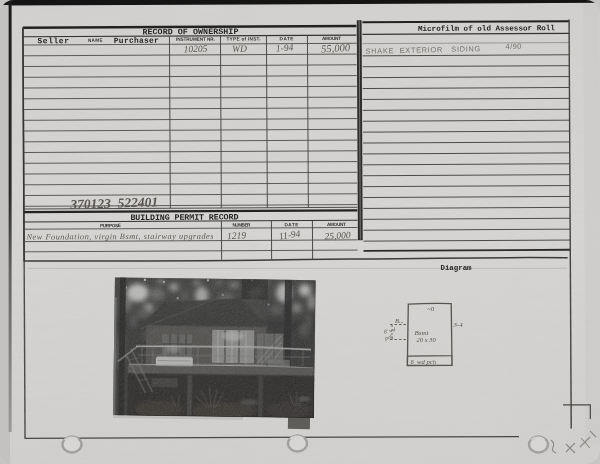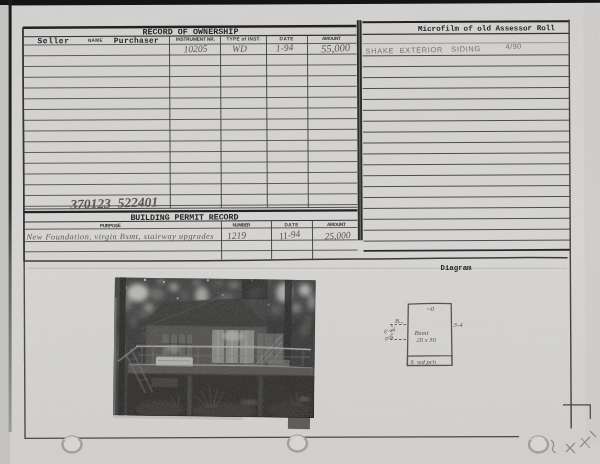--- a/index.html
+++ b/index.html
@@ -1,16 +1,16 @@
 <!DOCTYPE html>
 <html><head>
 <meta charset="utf-8">
 <style>
 html,body{margin:0;padding:0;overflow:hidden;background:#c6c5c3;}
-#page{position:relative;width:600px;height:464px;overflow:hidden;background:#c6c5c3;}
+#page{position:relative;width:600px;height:464px;overflow:hidden;background:#c6c5c3;border-radius:14px;}
 svg{position:absolute;left:0;top:0;}
 text{white-space:pre;}
 .typ{font-family:"Liberation Mono",monospace;font-weight:bold;fill:#262626;}
 .sm{font-family:"Liberation Sans",sans-serif;font-weight:bold;fill:#333331;}
 .hw{font-family:"Liberation Serif",serif;font-style:italic;fill:#5a5651;}
 .hwp{font-family:"Liberation Sans",sans-serif;fill:#76726e;}
 </style>
 </head>
 <body>
 <div id="page">

